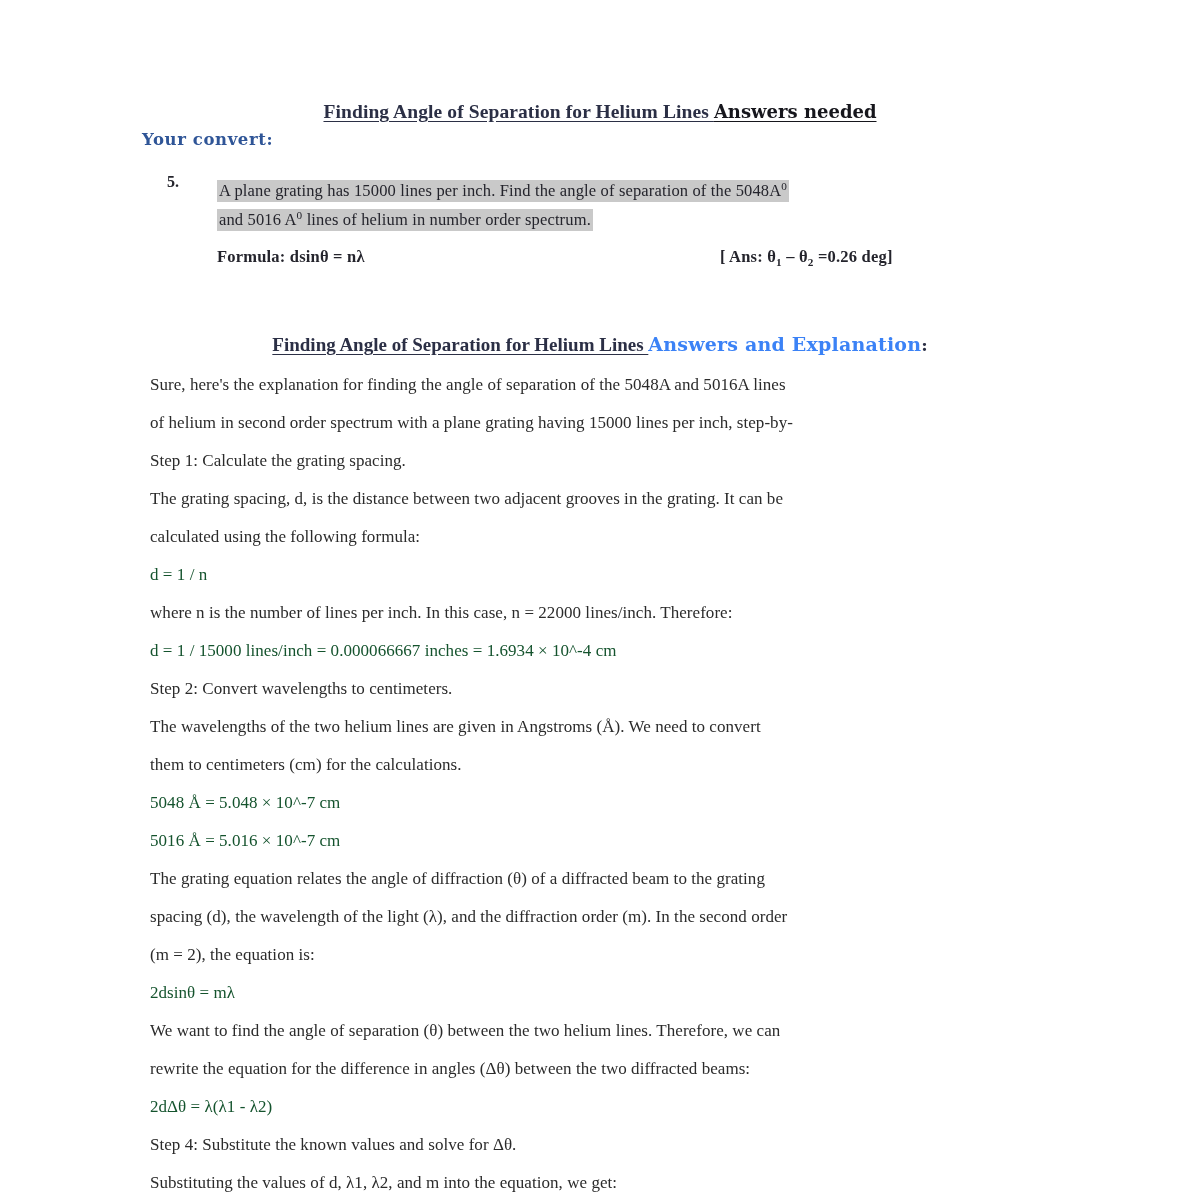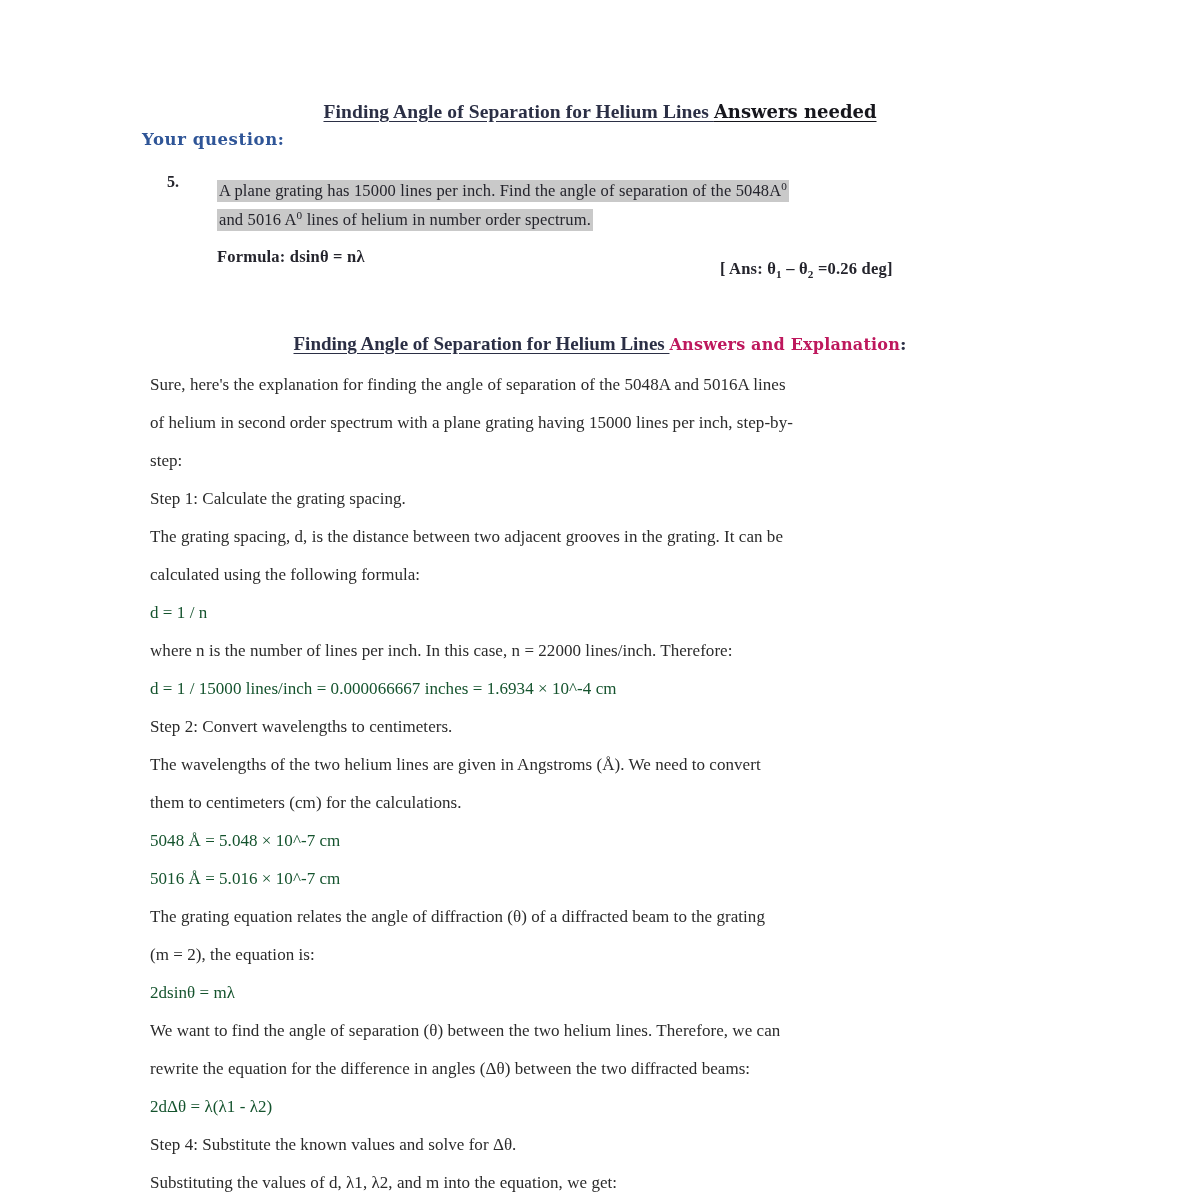--- a/index.html
+++ b/index.html
@@ -105,21 +105,21 @@
   }
   .q-formula {
     position: absolute;
     left: 0;
     top: 0;
     letter-spacing: 0.2px;
   }
   .q-answer {
     position: absolute;
     left: 503px;
-    top: 12px;
+    top: 0;
     letter-spacing: 0.2px;
   }
   sup.ang { font-size: 0.68em; vertical-align: super; }
   sub.sb  { font-size: 0.68em; vertical-align: sub; }
 
   
   .answer-heading {
     position: absolute;
     left: 140px;
     top: 332px;
@@ -132,22 +132,22 @@
   .ah-a {
     font-family: "Liberation Serif", "DejaVu Serif", serif;
     font-weight: bold;
     color: #2b2f45;
     text-decoration: underline;
     text-underline-offset: 3px;
   }
   .ah-b {
     font-family: "DejaVu Serif", "Liberation Serif", serif;
     font-weight: bold;
-    color: #be185d;
-    font-size: 16px;
+    color: #3b82f6;
+    font-size: 19px;
     letter-spacing: 0.2px;
     text-align: right;
   }
   .ah-c {
     font-family: "DejaVu Serif", "Liberation Serif", serif;
     font-weight: bold;
     color: #2b2f45;
     font-size: 17.5px;
   }
 
@@ -173,21 +173,21 @@
 </style>
 </head>
 <body>
 
 <div class="page">
 
   <div class="doc-title">
     <span class="title-part-a">Finding Angle of Separation for Helium Lines </span><span class="title-part-b">Answers needed</span>
   </div>
 
-  <div class="your-question">Your question:</div>
+  <div class="your-question">Your convert:</div>
 
   <div class="question-block">
     <div class="q-row">
       <span class="q-number">5.</span>
       <div class="q-lines">
         <span class="hl"><span>A plane grating has 15000 lines per inch. Find the angle of separation of the 5048A</span><sup class="ang">0</sup></span><br>
         <span class="hl"><span>and 5016 A</span><sup class="ang">0</sup><span> lines of helium in number order spectrum.</span></span>
       </div>
     </div>
     <div class="q-formula-row">
@@ -196,33 +196,33 @@
     </div>
   </div>
 
   <div class="answer-heading">
     <span class="ah-a">Finding Angle of Separation for Helium Lines </span><span class="ah-b">Answers and Explanation</span><span class="ah-c">:</span>
   </div>
 
   <div class="body-text">
     <p>Sure, here's the explanation for finding the angle of separation of the 5048A and 5016A  lines</p>
     <p>of helium in second order spectrum with a plane grating having 15000 lines per inch, step-by-</p>
-    <p>step:</p>
     <p>Step 1: Calculate the grating spacing.</p>
     <p>The grating spacing, d, is the distance between two adjacent grooves in the grating. It can be</p>
     <p>calculated using the following formula:</p>
     <p class="mono-ish">d = 1 / n</p>
     <p>where n is the number of lines per inch. In this case, n = 22000 lines/inch. Therefore:</p>
     <p class="mono-ish">d = 1 / 15000 lines/inch = 0.000066667 inches = 1.6934 × 10^-4 cm</p>
     <p>Step 2: Convert wavelengths to centimeters.</p>
     <p>The wavelengths of the two helium lines are given in Angstroms (Å). We need to convert</p>
     <p>them to centimeters (cm) for the calculations.</p>
     <p class="mono-ish">5048 Å = 5.048 × 10^-7 cm</p>
     <p class="mono-ish">5016 Å = 5.016 × 10^-7 cm</p>
     <p>The grating equation relates the angle of diffraction (θ) of a diffracted beam to the grating</p>
+    <p>spacing (d), the wavelength of the light (λ), and the diffraction order (m). In the second order</p>
     <p>(m = 2), the equation is:</p>
     <p class="mono-ish">2dsinθ = mλ</p>
     <p>We want to find the angle of separation (θ) between the two helium lines. Therefore, we can</p>
     <p>rewrite the equation for the difference in angles (Δθ) between the two diffracted beams:</p>
     <p class="mono-ish">2dΔθ = λ(λ1 - λ2)</p>
     <p>Step 4: Substitute the known values and solve for Δθ.</p>
     <p>Substituting the values of d, λ1, λ2, and m into the equation, we get:</p>
   </div>
 
 </div>

